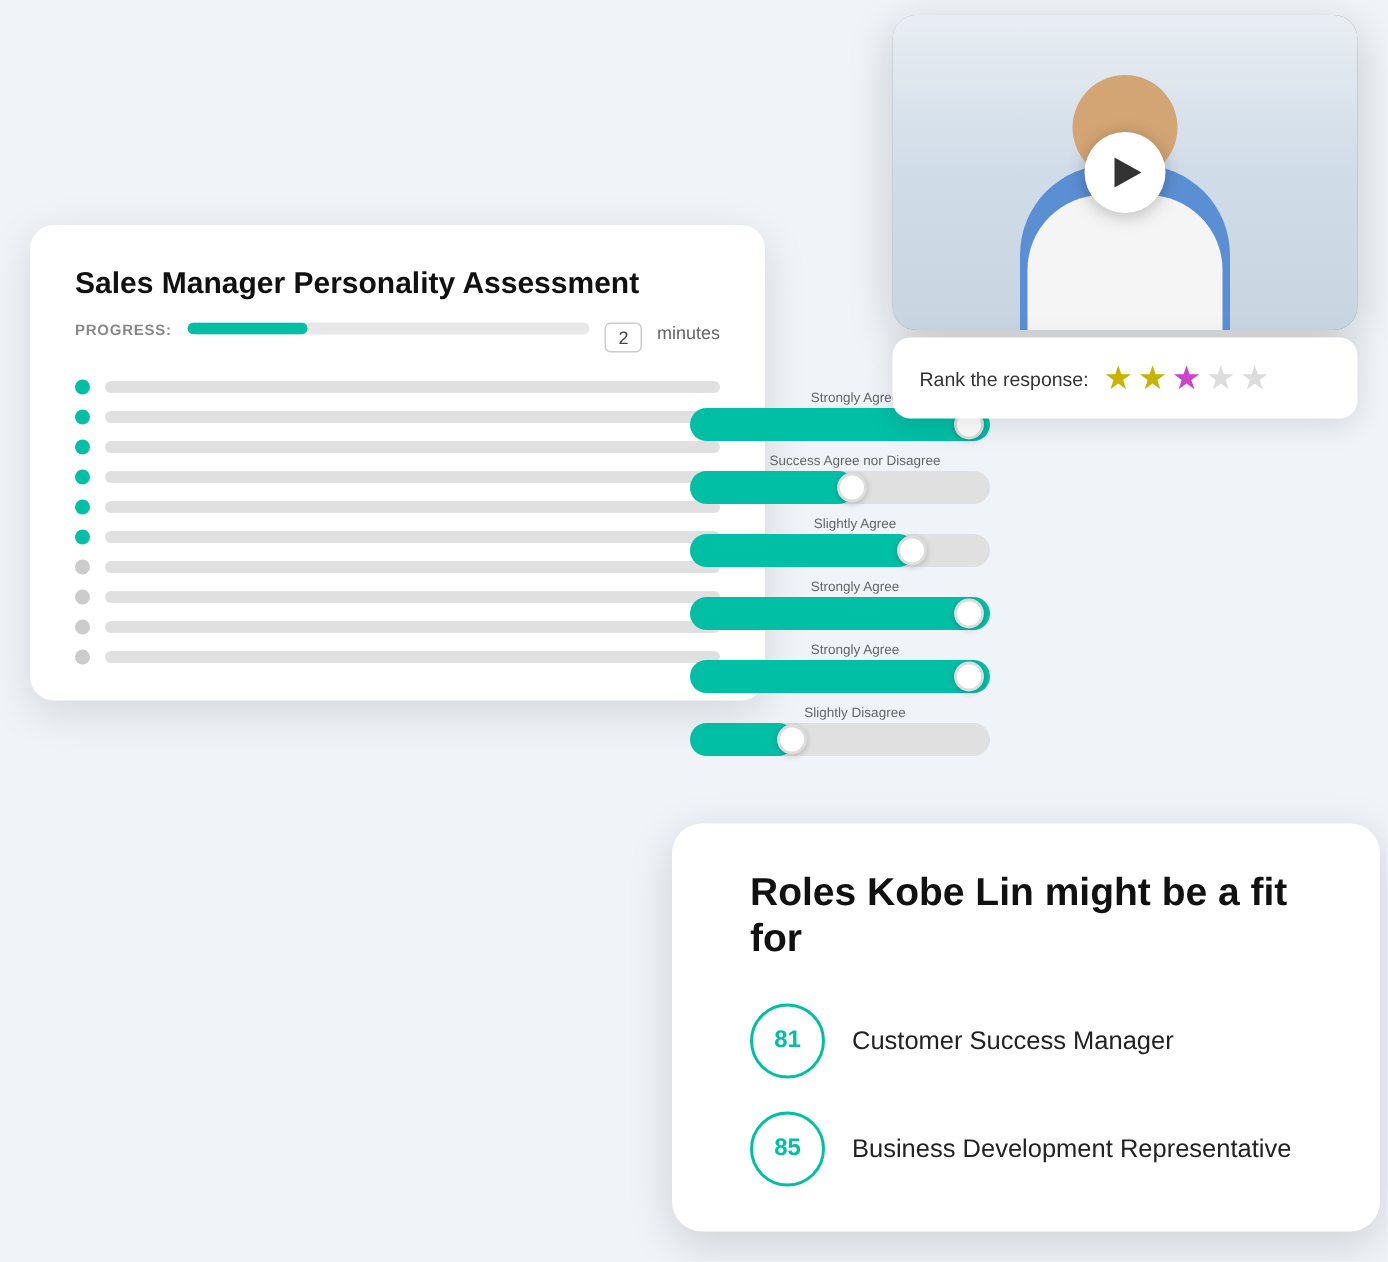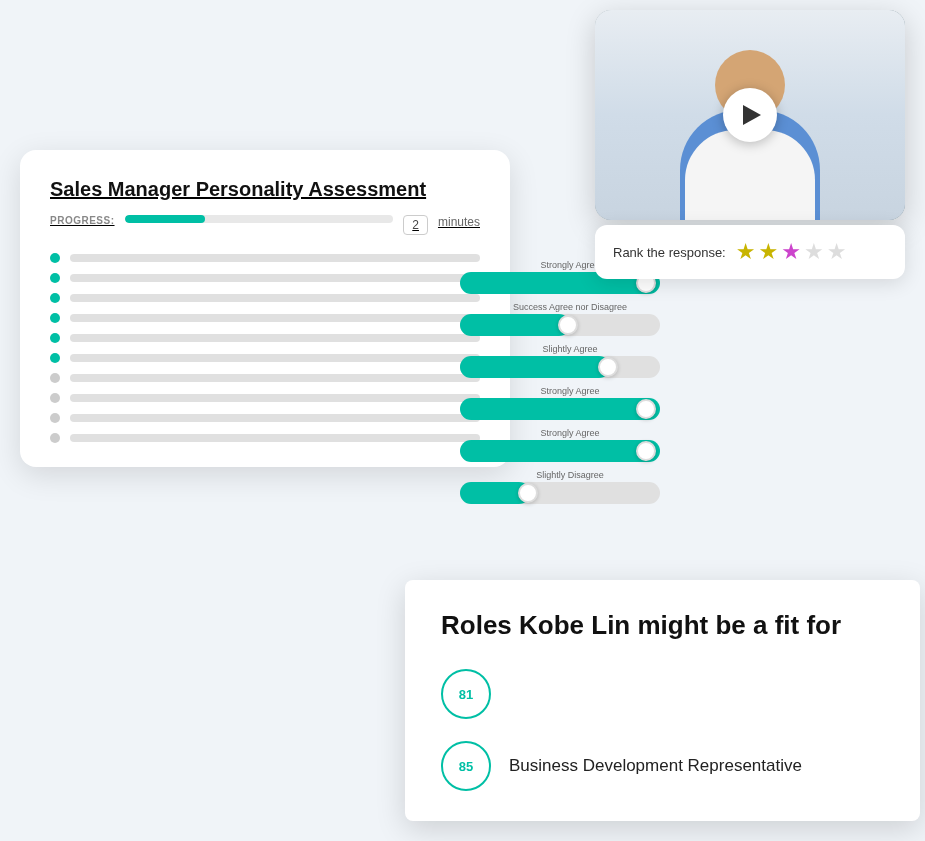--- a/index.html
+++ b/index.html
@@ -139,21 +139,20 @@
     .assessment-card {
       position: absolute;
       top: 150px;
       left: 20px;
       width: 490px;
       background: white;
       border-radius: 16px;
       padding: 28px 30px 24px;
       box-shadow: 0 8px 30px rgba(0,0,0,0.12);
       z-index: 5;
-      text-decoration: underline;
     }
     .assessment-title {
       font-size: 20px;
       font-weight: 800;
       color: #111;
       margin-bottom: 14px;
     }
     .progress-row {
       display: flex;
       align-items: flex-start;
@@ -251,24 +250,24 @@
       position: absolute;
       right: 4px;
       box-shadow: 0 1px 4px rgba(0,0,0,0.2);
     }
 
     
     .roles-card {
       position: absolute;
       bottom: 20px;
       right: 5px;
-      width: 515px;
+      width: 472px;
       background: white;
-      border-radius: 8px;
-      padding: 30px 36px;
+      border-radius: 20px;
+      padding: 30px 52px;
       box-shadow: 0 8px 30px rgba(0,0,0,0.15);
       z-index: 6;
     }
     .roles-title {
       font-size: 26px;
       font-weight: 800;
       color: #111;
       margin-bottom: 28px;
       line-height: 1.2;
     }
@@ -280,21 +279,21 @@
     }
     .role-item:last-child { margin-bottom: 0; }
     .score-circle {
       width: 50px;
       height: 50px;
       border-radius: 50%;
       border: 2px solid #00bfa5;
       display: flex;
       align-items: center;
       justify-content: center;
-      font-size: 13px;
+      font-size: 16px;
       font-weight: 700;
       color: #00bfa5;
       flex-shrink: 0;
     }
     .role-name {
       font-size: 17px;
       color: #222;
       font-weight: 400;
     }
   </style>
@@ -429,20 +428,21 @@
   </div>
 </div>
 
 <div class="roles-card">
   <div class="roles-title">Roles Kobe Lin might be a fit for</div>
 
   <div class="role-item">
     <div class="score-circle">
       <span>81</span>
     </div>
+    <span class="role-name">Customer Success Manager</span>
   </div>
 
 
   <div class="role-item">
     <div class="score-circle">
       <span>85</span>
     </div>
     <span class="role-name">Business Development Representative</span>
   </div>
 </div>

